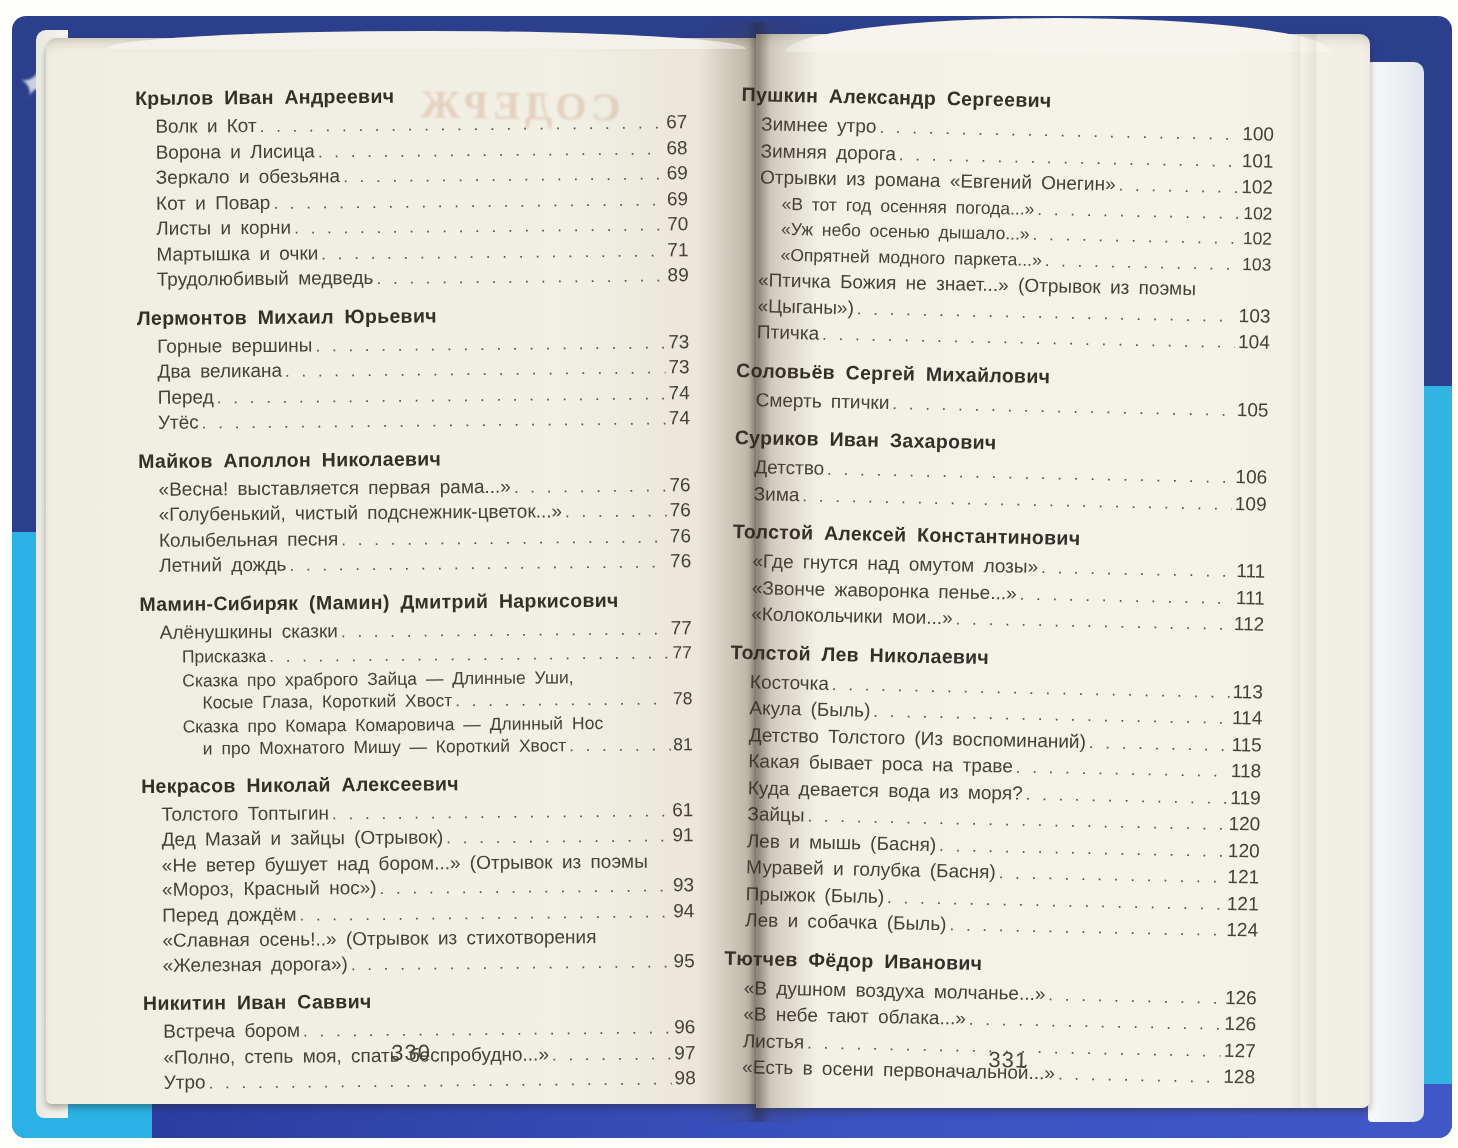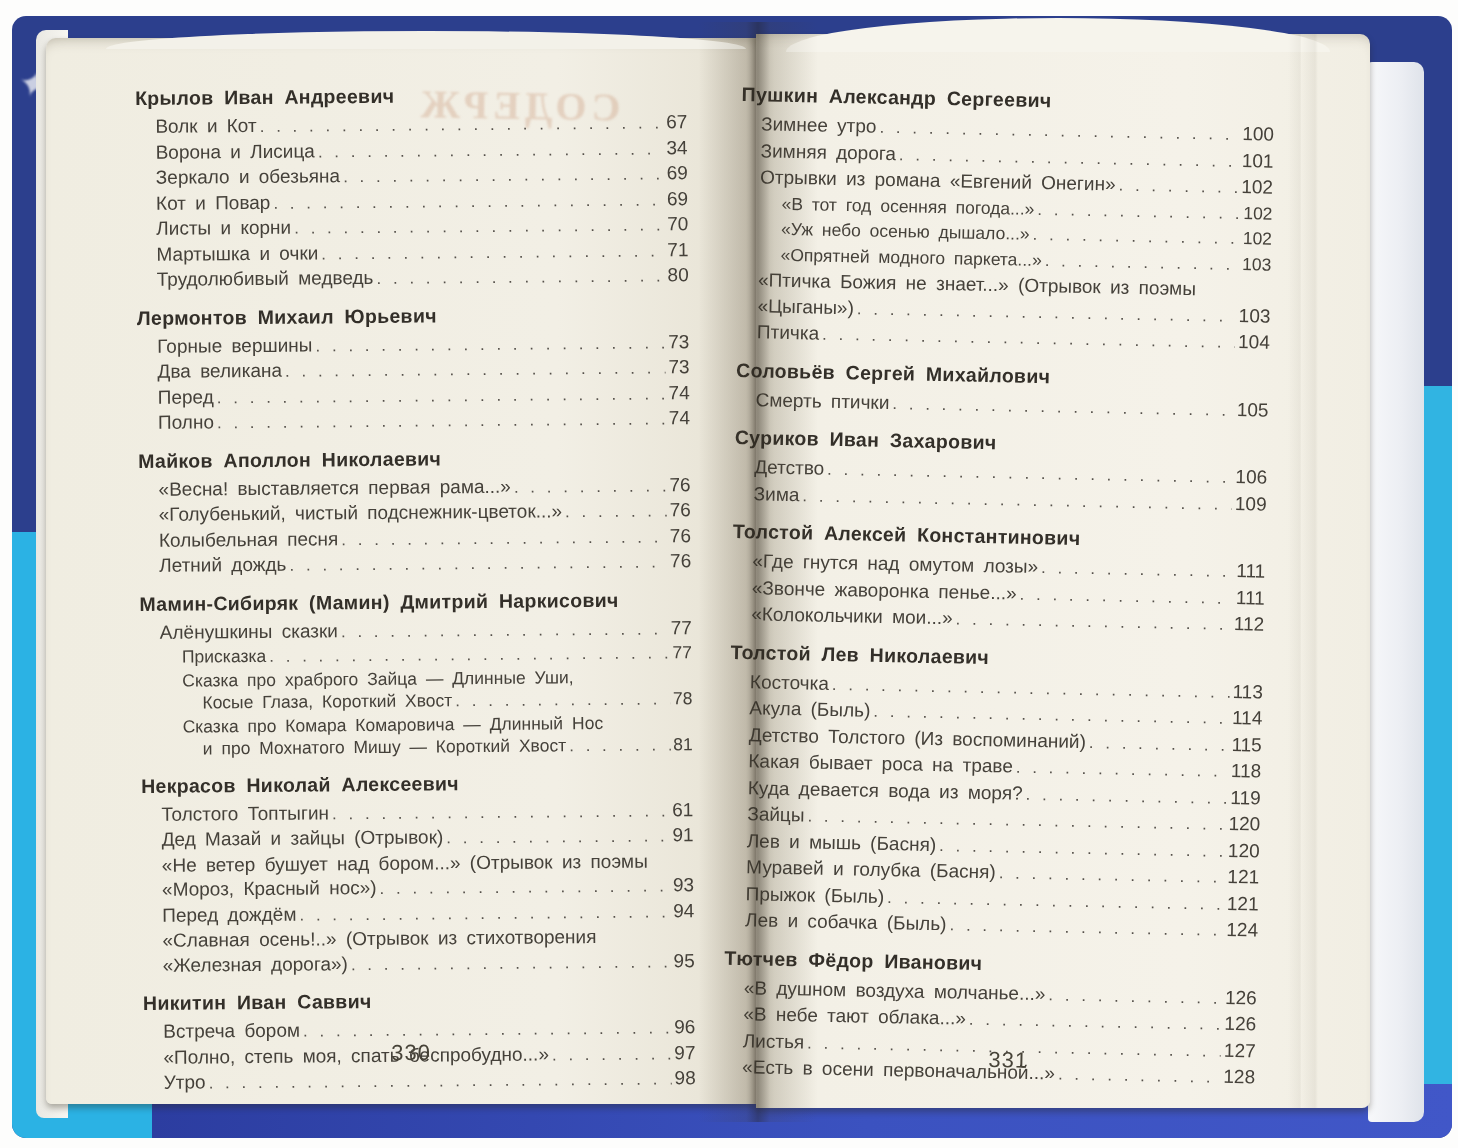--- a/index.html
+++ b/index.html
@@ -96,21 +96,21 @@
     <div class="sec">
       <div class="author">Крылов Иван Андреевич</div>
       <div class="row">
         <span class="t">Волк и Кот</span>
         <span class="leader"></span>
         <span class="pg">67</span>
       </div>
       <div class="row">
         <span class="t">Ворона и Лисица</span>
         <span class="leader"></span>
-        <span class="pg">34</span>
+        <span class="pg">68</span>
       </div>
       <div class="row">
         <span class="t">Зеркало и обезьяна</span>
         <span class="leader"></span>
         <span class="pg">69</span>
       </div>
       <div class="row">
         <span class="t">Кот и Повар</span>
         <span class="leader"></span>
         <span class="pg">69</span>
@@ -121,42 +121,42 @@
         <span class="pg">70</span>
       </div>
       <div class="row">
         <span class="t">Мартышка и очки</span>
         <span class="leader"></span>
         <span class="pg">71</span>
       </div>
       <div class="row">
         <span class="t">Трудолюбивый медведь</span>
         <span class="leader"></span>
-        <span class="pg">80</span>
+        <span class="pg">89</span>
       </div>
     </div>
     <div class="sec">
       <div class="author">Лермонтов Михаил Юрьевич</div>
       <div class="row">
         <span class="t">Горные вершины</span>
         <span class="leader"></span>
         <span class="pg">73</span>
       </div>
       <div class="row">
         <span class="t">Два великана</span>
         <span class="leader"></span>
         <span class="pg">73</span>
       </div>
       <div class="row">
         <span class="t">Перед</span>
         <span class="leader"></span>
         <span class="pg">74</span>
       </div>
       <div class="row">
-        <span class="t">Полно</span>
+        <span class="t">Утёс</span>
         <span class="leader"></span>
         <span class="pg">74</span>
       </div>
     </div>
     <div class="sec">
       <div class="author">Майков Аполлон Николаевич</div>
       <div class="row">
         <span class="t">«Весна! выставляется первая рама...»</span>
         <span class="leader"></span>
         <span class="pg">76</span>

